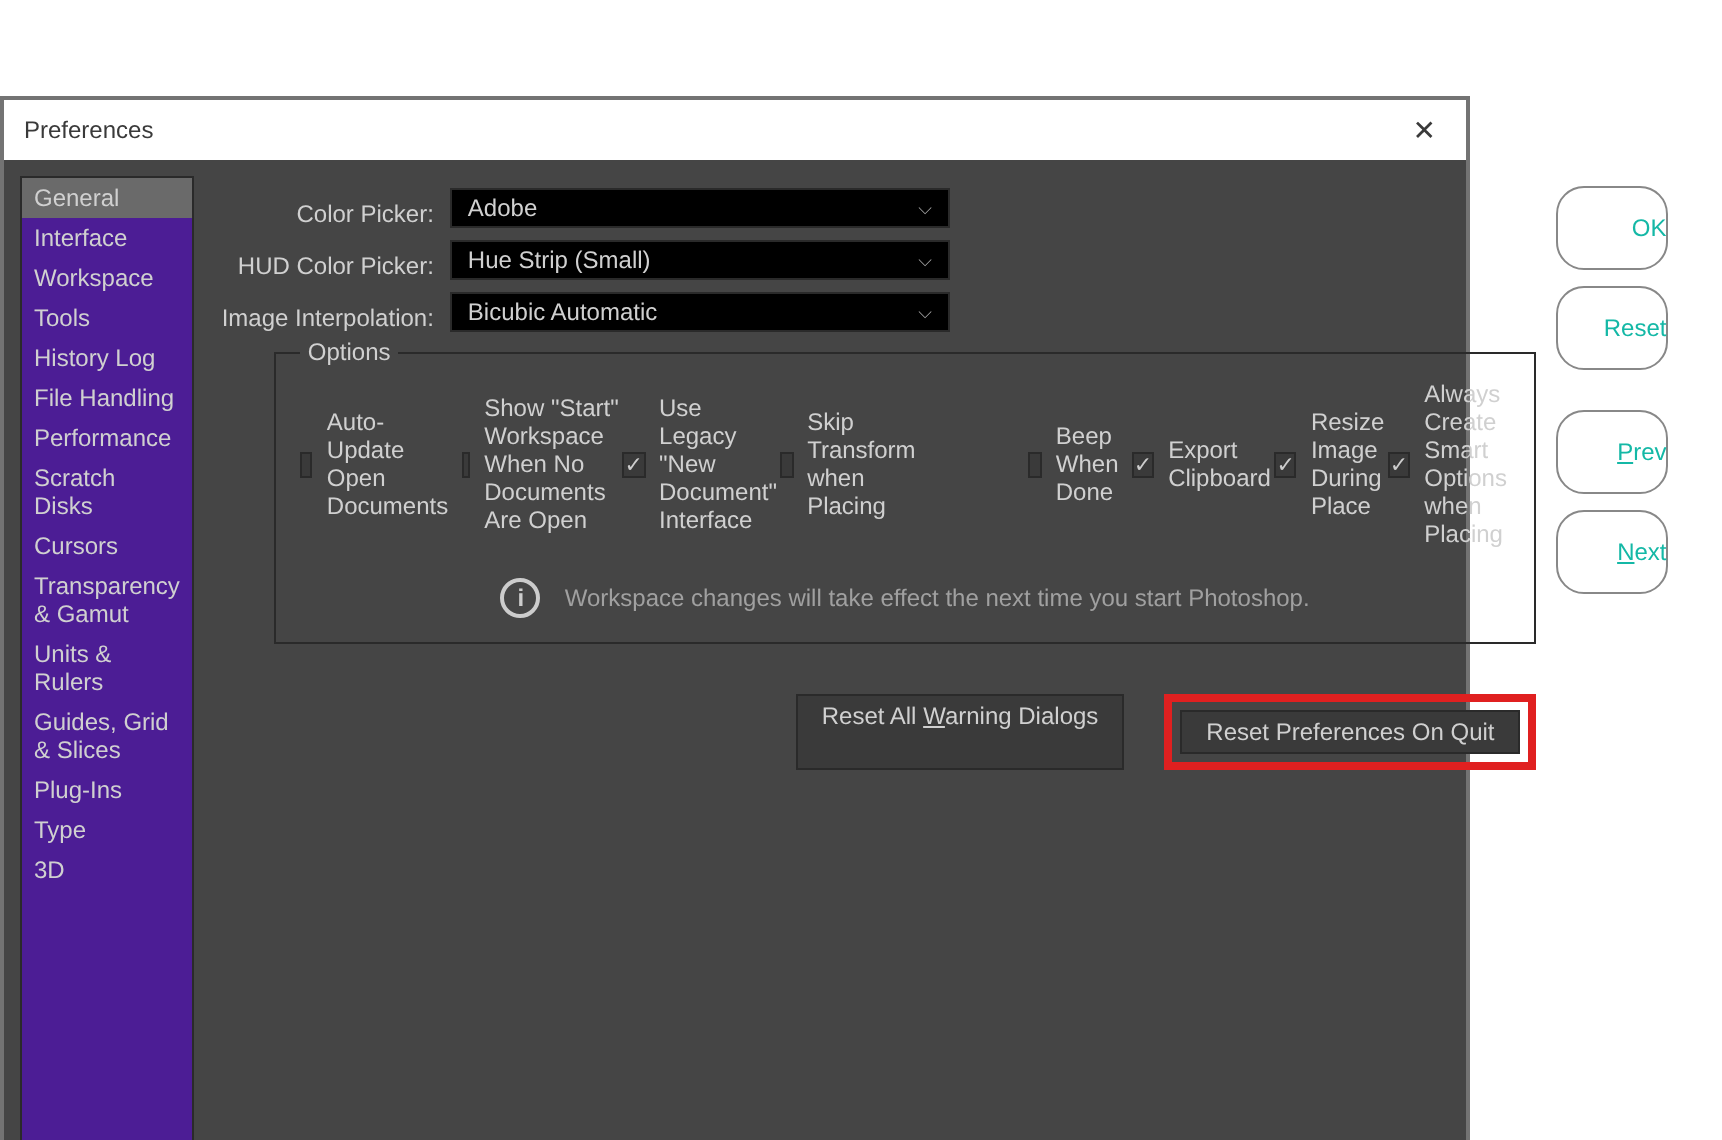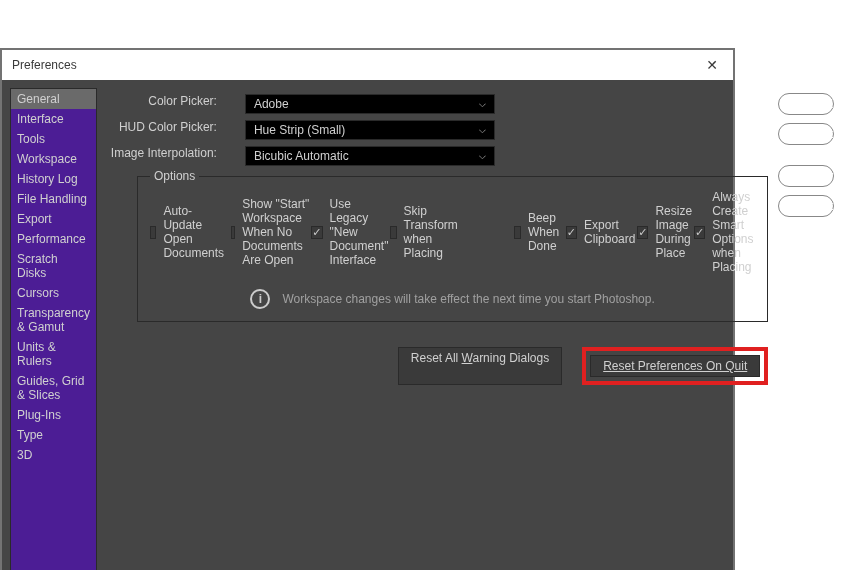--- a/index.html
+++ b/index.html
@@ -56,23 +56,22 @@
 .sidebar-item.selected {
   background: #6a6a6a;
 }
 .main {
   flex: 1;
   padding: 0 10px;
   position: relative;
 }
 .row {
   display: flex;
-  align-items: flex-start;
+  align-items: flex-end;
   margin: 6px 0;
-  gap: 20px;
 }
 .row-label {
   width: 118px;
   text-align: right;
   padding-right: 8px;
   color: #d0d0d0;
   font-size: 12px;
 }
 .select {
   width: 250px;
@@ -161,60 +160,58 @@
   border: 1px solid #2a2a2a;
   color: #d0d0d0;
   padding: 3px 12px;
   font-size: 12px;
   cursor: pointer;
 }
 .highlight-box {
   border: 4px solid #e02020;
   padding: 4px;
   display: inline-block;
-  text-decoration: underline;
 }
 .right-btns {
   width: 70px;
   display: flex;
   flex-direction: column;
   gap: 8px;
   padding-top: 5px;
 }
 .pill-btn {
   background: transparent;
   border: 1.5px solid #888;
   border-radius: 14px;
-  color: #ffffff;
-  padding: 3px 0;
+  color: #14b8a6;
+  padding: 13px 0;
   text-align: right;
   font-size: 12px;
   cursor: pointer;
   width: 56px;
 }
 .spacer { height: 4px; }
 .underline { text-decoration: underline; }
 </style>
 </head>
 <body>
 
 <div class="window">
   <div class="titlebar">
     <span class="title">Preferences</span>
     <span class="close">✕</span>
   </div>
   <div class="content">
     <div class="sidebar" id="sidebar">
         <div class="sidebar-item selected">General</div>
         <div class="sidebar-item">Interface</div>
+        <div class="sidebar-item">Workspace</div>
         <div class="sidebar-item">Tools</div>
-        <div class="sidebar-item">Workspace</div>
         <div class="sidebar-item">History Log</div>
         <div class="sidebar-item">File Handling</div>
-        <div class="sidebar-item">Export</div>
         <div class="sidebar-item">Performance</div>
         <div class="sidebar-item">Scratch Disks</div>
         <div class="sidebar-item">Cursors</div>
         <div class="sidebar-item">Transparency &amp; Gamut</div>
         <div class="sidebar-item">Units &amp; Rulers</div>
         <div class="sidebar-item">Guides, Grid &amp; Slices</div>
         <div class="sidebar-item">Plug-Ins</div>
         <div class="sidebar-item">Type</div>
         <div class="sidebar-item">3D</div>
       </div>

